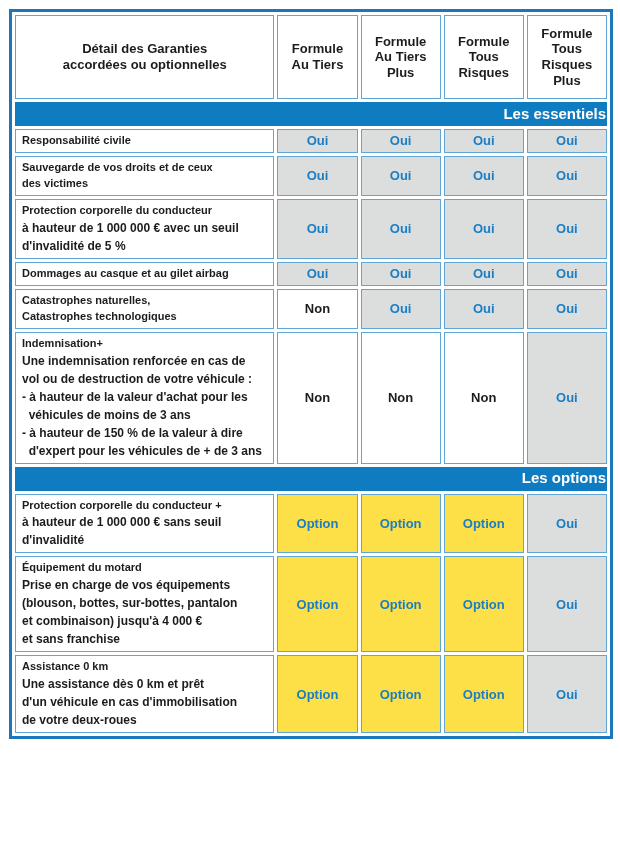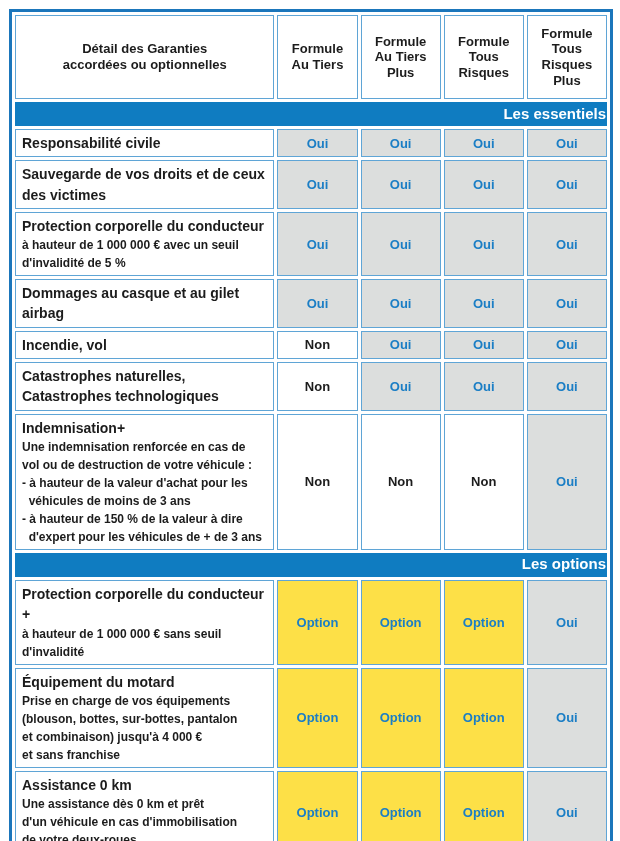--- a/index.html
+++ b/index.html
@@ -59,21 +59,21 @@
     padding: 1px 0 3px 0;
   }
   td.label-cell {
     border: 1px solid var(--cell-border);
     background: #ffffff;
     vertical-align: middle;
     padding: 3px 6px;
   }
   .row-title {
     font-weight: bold;
-    font-size: 14px;
+    font-size: 11px;
     line-height: 1.45;
     white-space: pre-line;
   }
   .row-desc {
     font-weight: bold;
     font-size: 12px;
     line-height: 1.5;
     white-space: pre-wrap;
   }
   td.value-cell {
@@ -157,29 +157,20 @@
           <td class="label-cell">
             <div class="row-title">Dommages au casque et au gilet airbag</div>
           </td>
           <td class="value-cell v-yes">Oui</td>
           <td class="value-cell v-yes">Oui</td>
           <td class="value-cell v-yes">Oui</td>
           <td class="value-cell v-yes">Oui</td>
         </tr>
         <tr>
           <td class="label-cell">
-            <div class="row-title">Incendie, vol</div>
-          </td>
-          <td class="value-cell v-no">Non</td>
-          <td class="value-cell v-yes">Oui</td>
-          <td class="value-cell v-yes">Oui</td>
-          <td class="value-cell v-yes">Oui</td>
-        </tr>
-        <tr>
-          <td class="label-cell">
             <div class="row-title">Catastrophes naturelles,
 Catastrophes technologiques</div>
           </td>
           <td class="value-cell v-no">Non</td>
           <td class="value-cell v-yes">Oui</td>
           <td class="value-cell v-yes">Oui</td>
           <td class="value-cell v-yes">Oui</td>
         </tr>
         <tr>
           <td class="label-cell">

